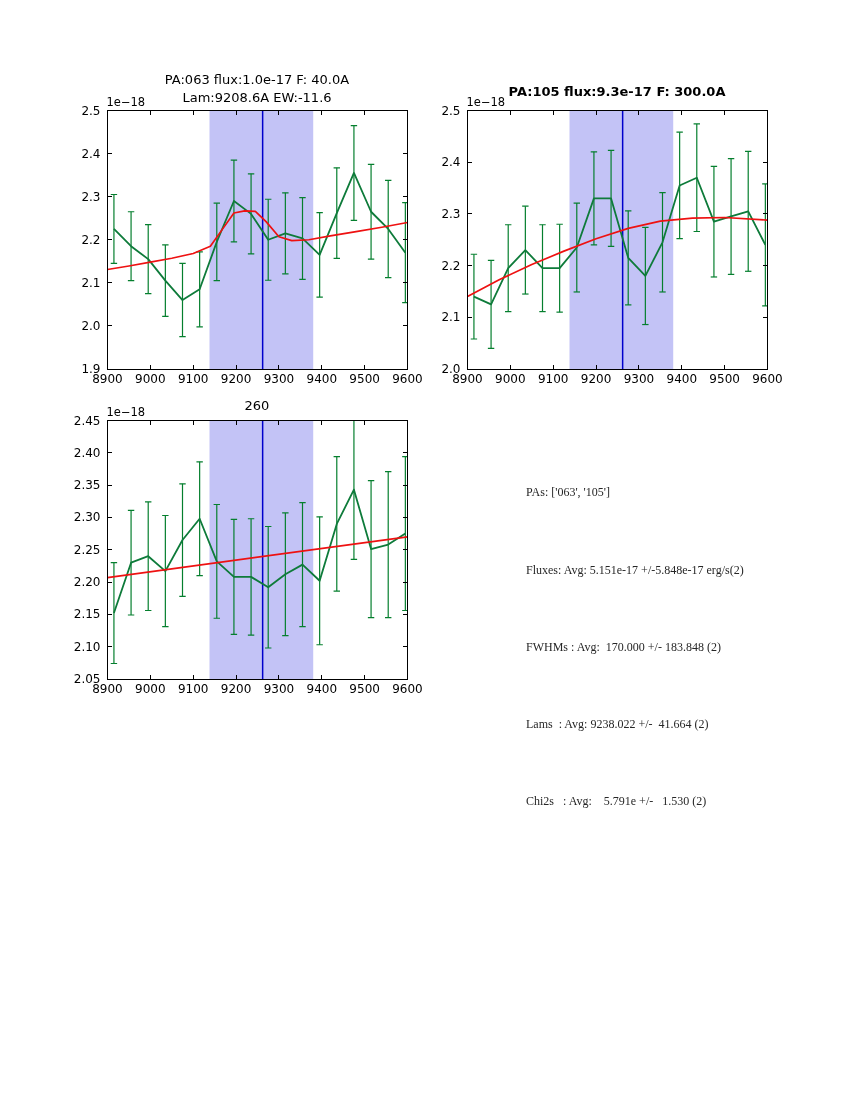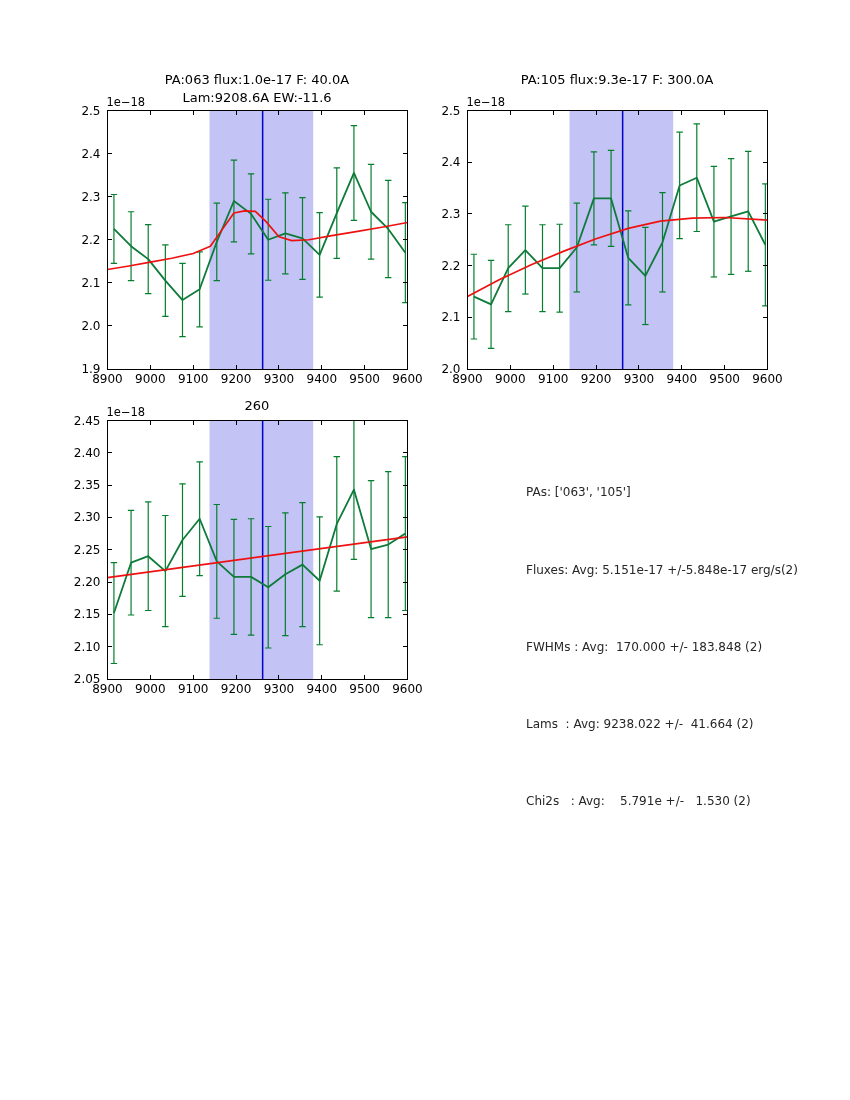--- a/index.html
+++ b/index.html
@@ -4,21 +4,21 @@
 <style>
   html,body{margin:0;padding:0;background:#888;}
   .page{position:relative;width:850px;height:1100px;background:#ffffff;margin:0 auto;
         font-family:"DejaVu Sans",sans-serif;overflow:hidden;}
   #charts{position:absolute;left:0;top:0;}
   .tick{font:12px "DejaVu Sans",sans-serif;fill:#000;}
   .offset{font:11.5px "DejaVu Sans",sans-serif;fill:#000;}
   .plot-title{position:absolute;width:300px;text-align:center;font-size:13px;
               line-height:17.5px;color:#000;}
   .stats-panel{position:absolute;left:526px;top:429px;font-size:12px;
-               line-height:25.7px;color:#262626;white-space:pre;}
+               line-height:25.7px;color:#262626;white-space:pre;font-family:Liberation Serif, serif;}
 </style>
 </head>
 <body>
 
 <div class="page">
 
   <svg id="charts" width="850" height="1100">
       <g>
         <clipPath id="clip0">
           <rect x="107.5" y="110.5" width="300" height="258.5"></rect>
@@ -364,21 +364,21 @@
         <text x="100.5" y="424.5" text-anchor="end" class="tick">2.45</text>
         <text x="106.5" y="415.5" class="offset">1e−18</text>
       </g>
     </svg>
 
   <div class="plot-title" style="left:107px;top:71px;">
     <div>PA:063 flux:1.0e-17 F: 40.0A</div>
     <div>Lam:9208.6A EW:-11.6</div>
   </div>
 
-  <div class="plot-title" style="left:467px;top:71px;">
+  <div class="plot-title" style="left:467px;top:83px;font-weight:bold;">
     <div>PA:105 flux:9.3e-17 F: 300.0A</div>
   </div>
 
   <div class="plot-title" style="left:107px;top:397px;">
     <div>260</div>
   </div>
 
   <div class="stats-panel">
     <div>PAs: ['063', '105']</div>
     <div>Fluxes: Avg: 5.151e-17 +/-5.848e-17 erg/s(2)</div>

